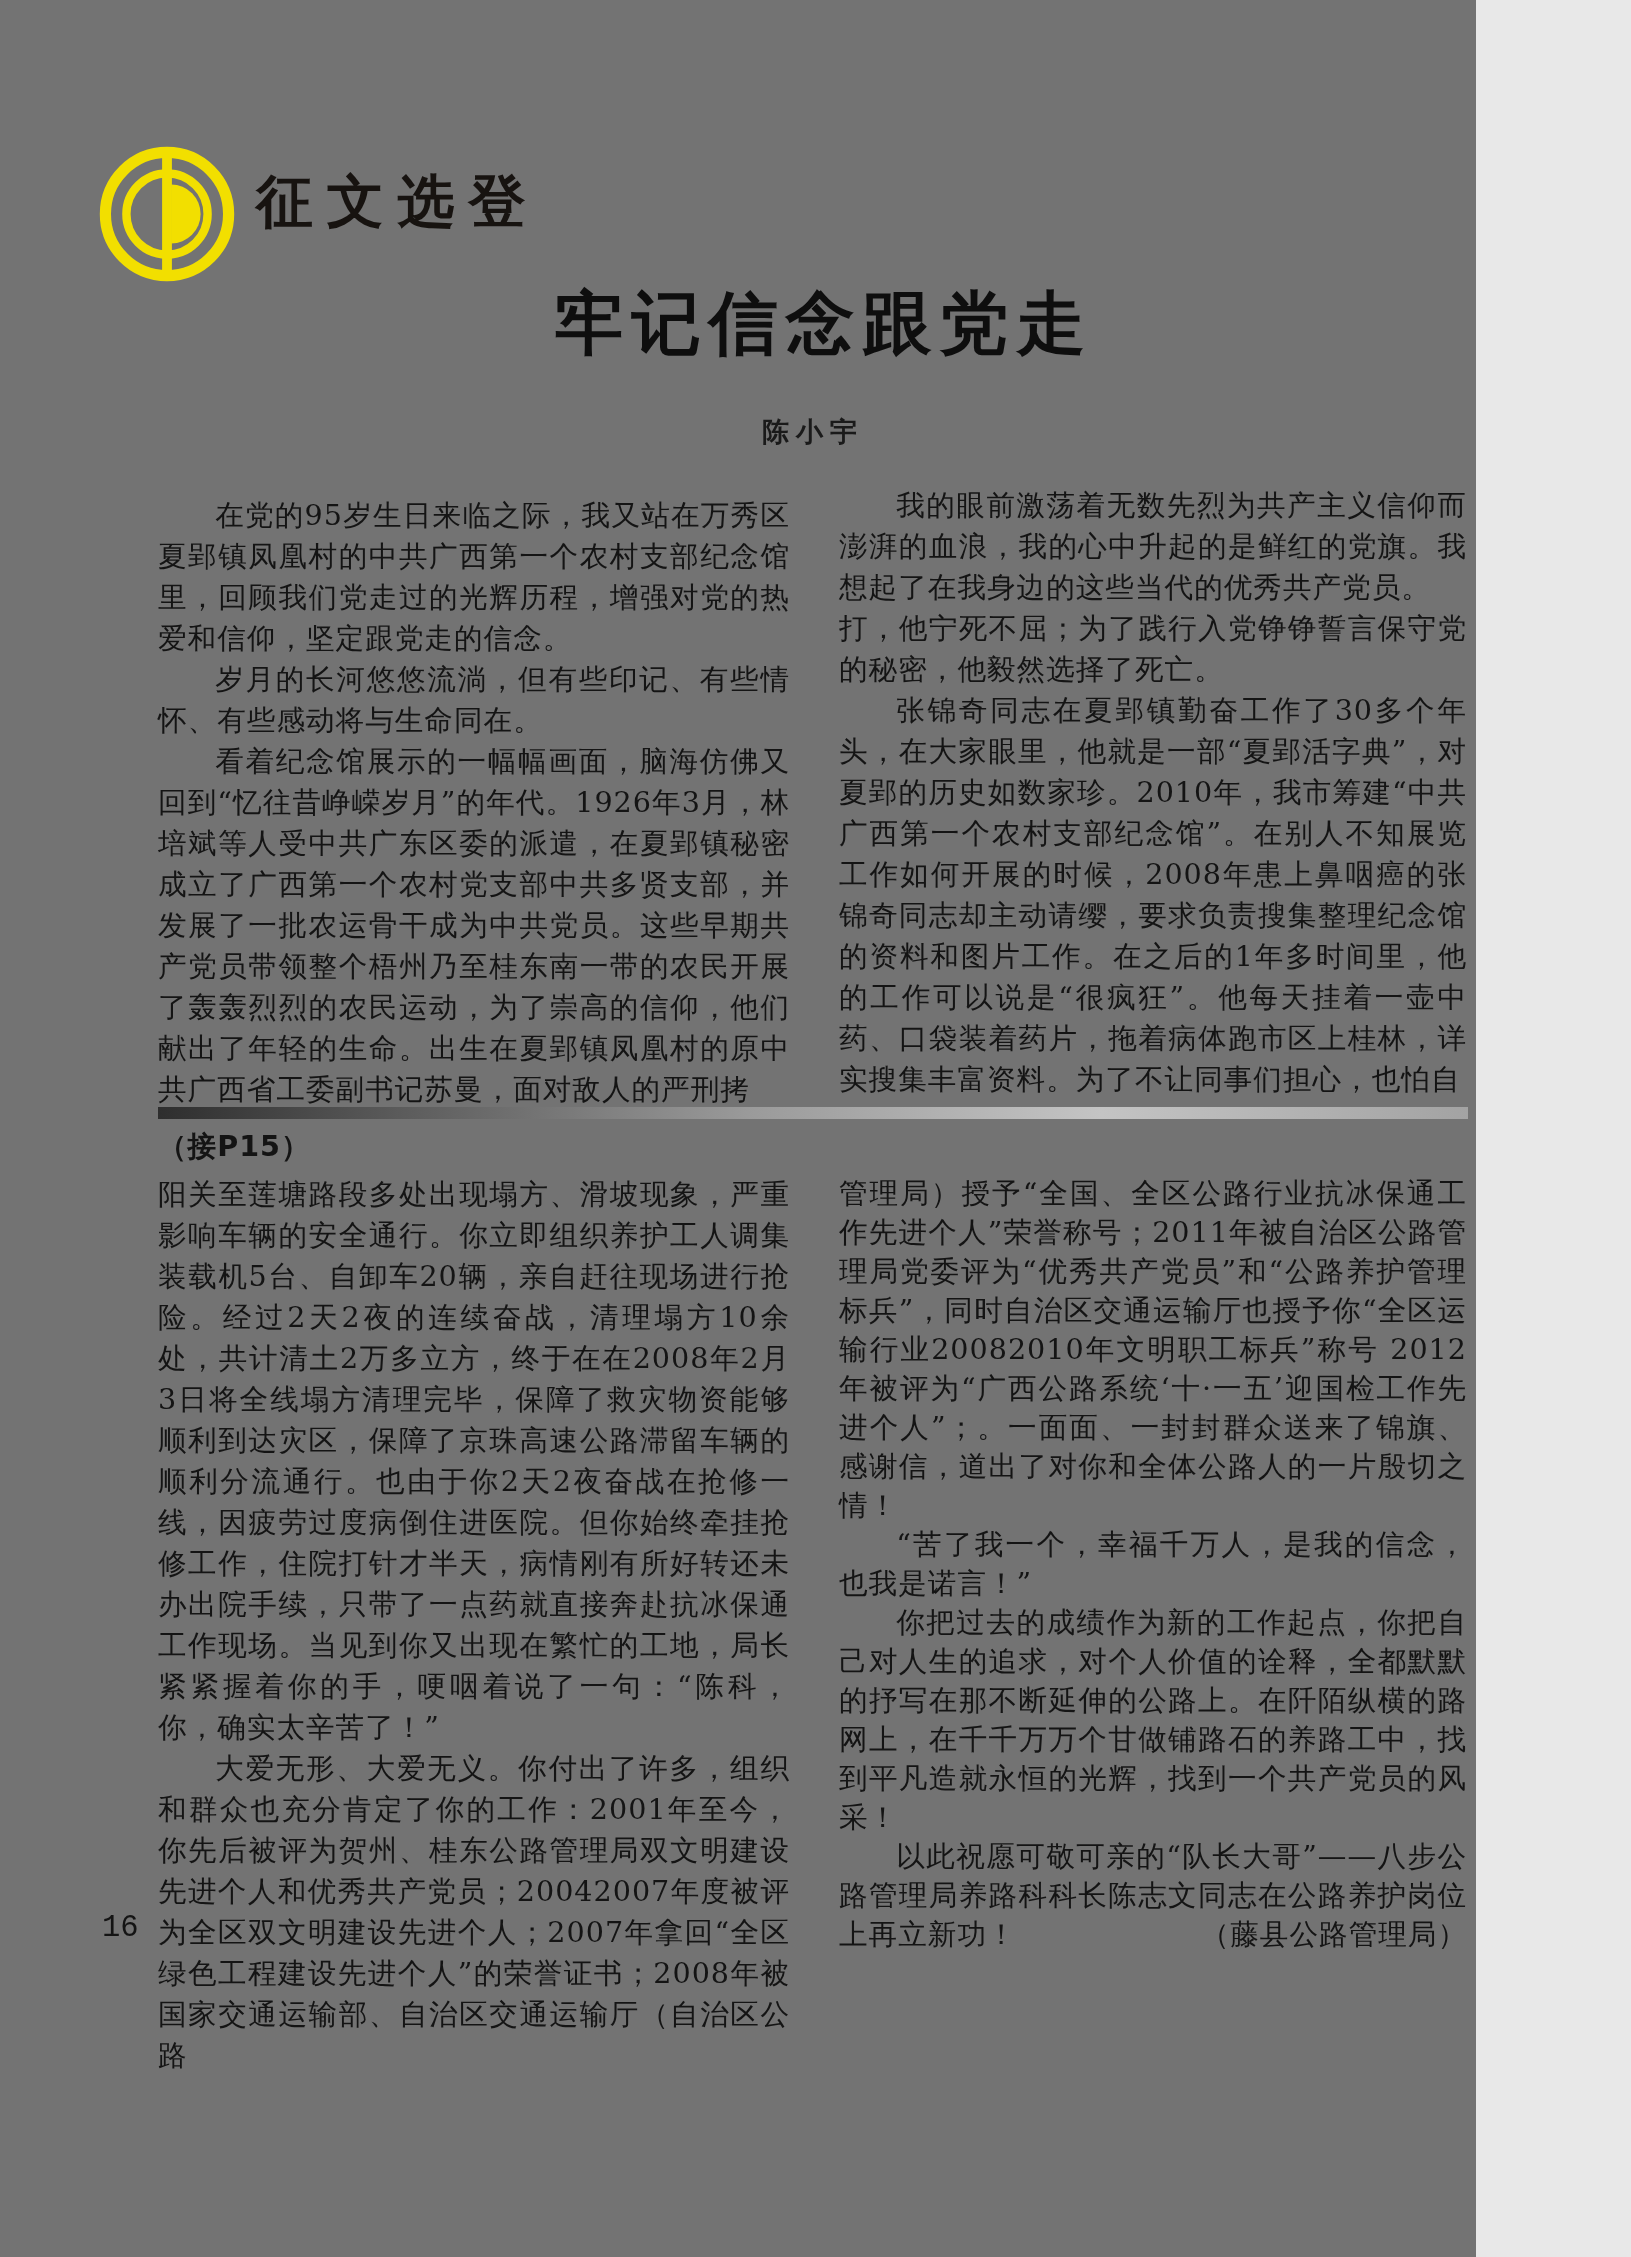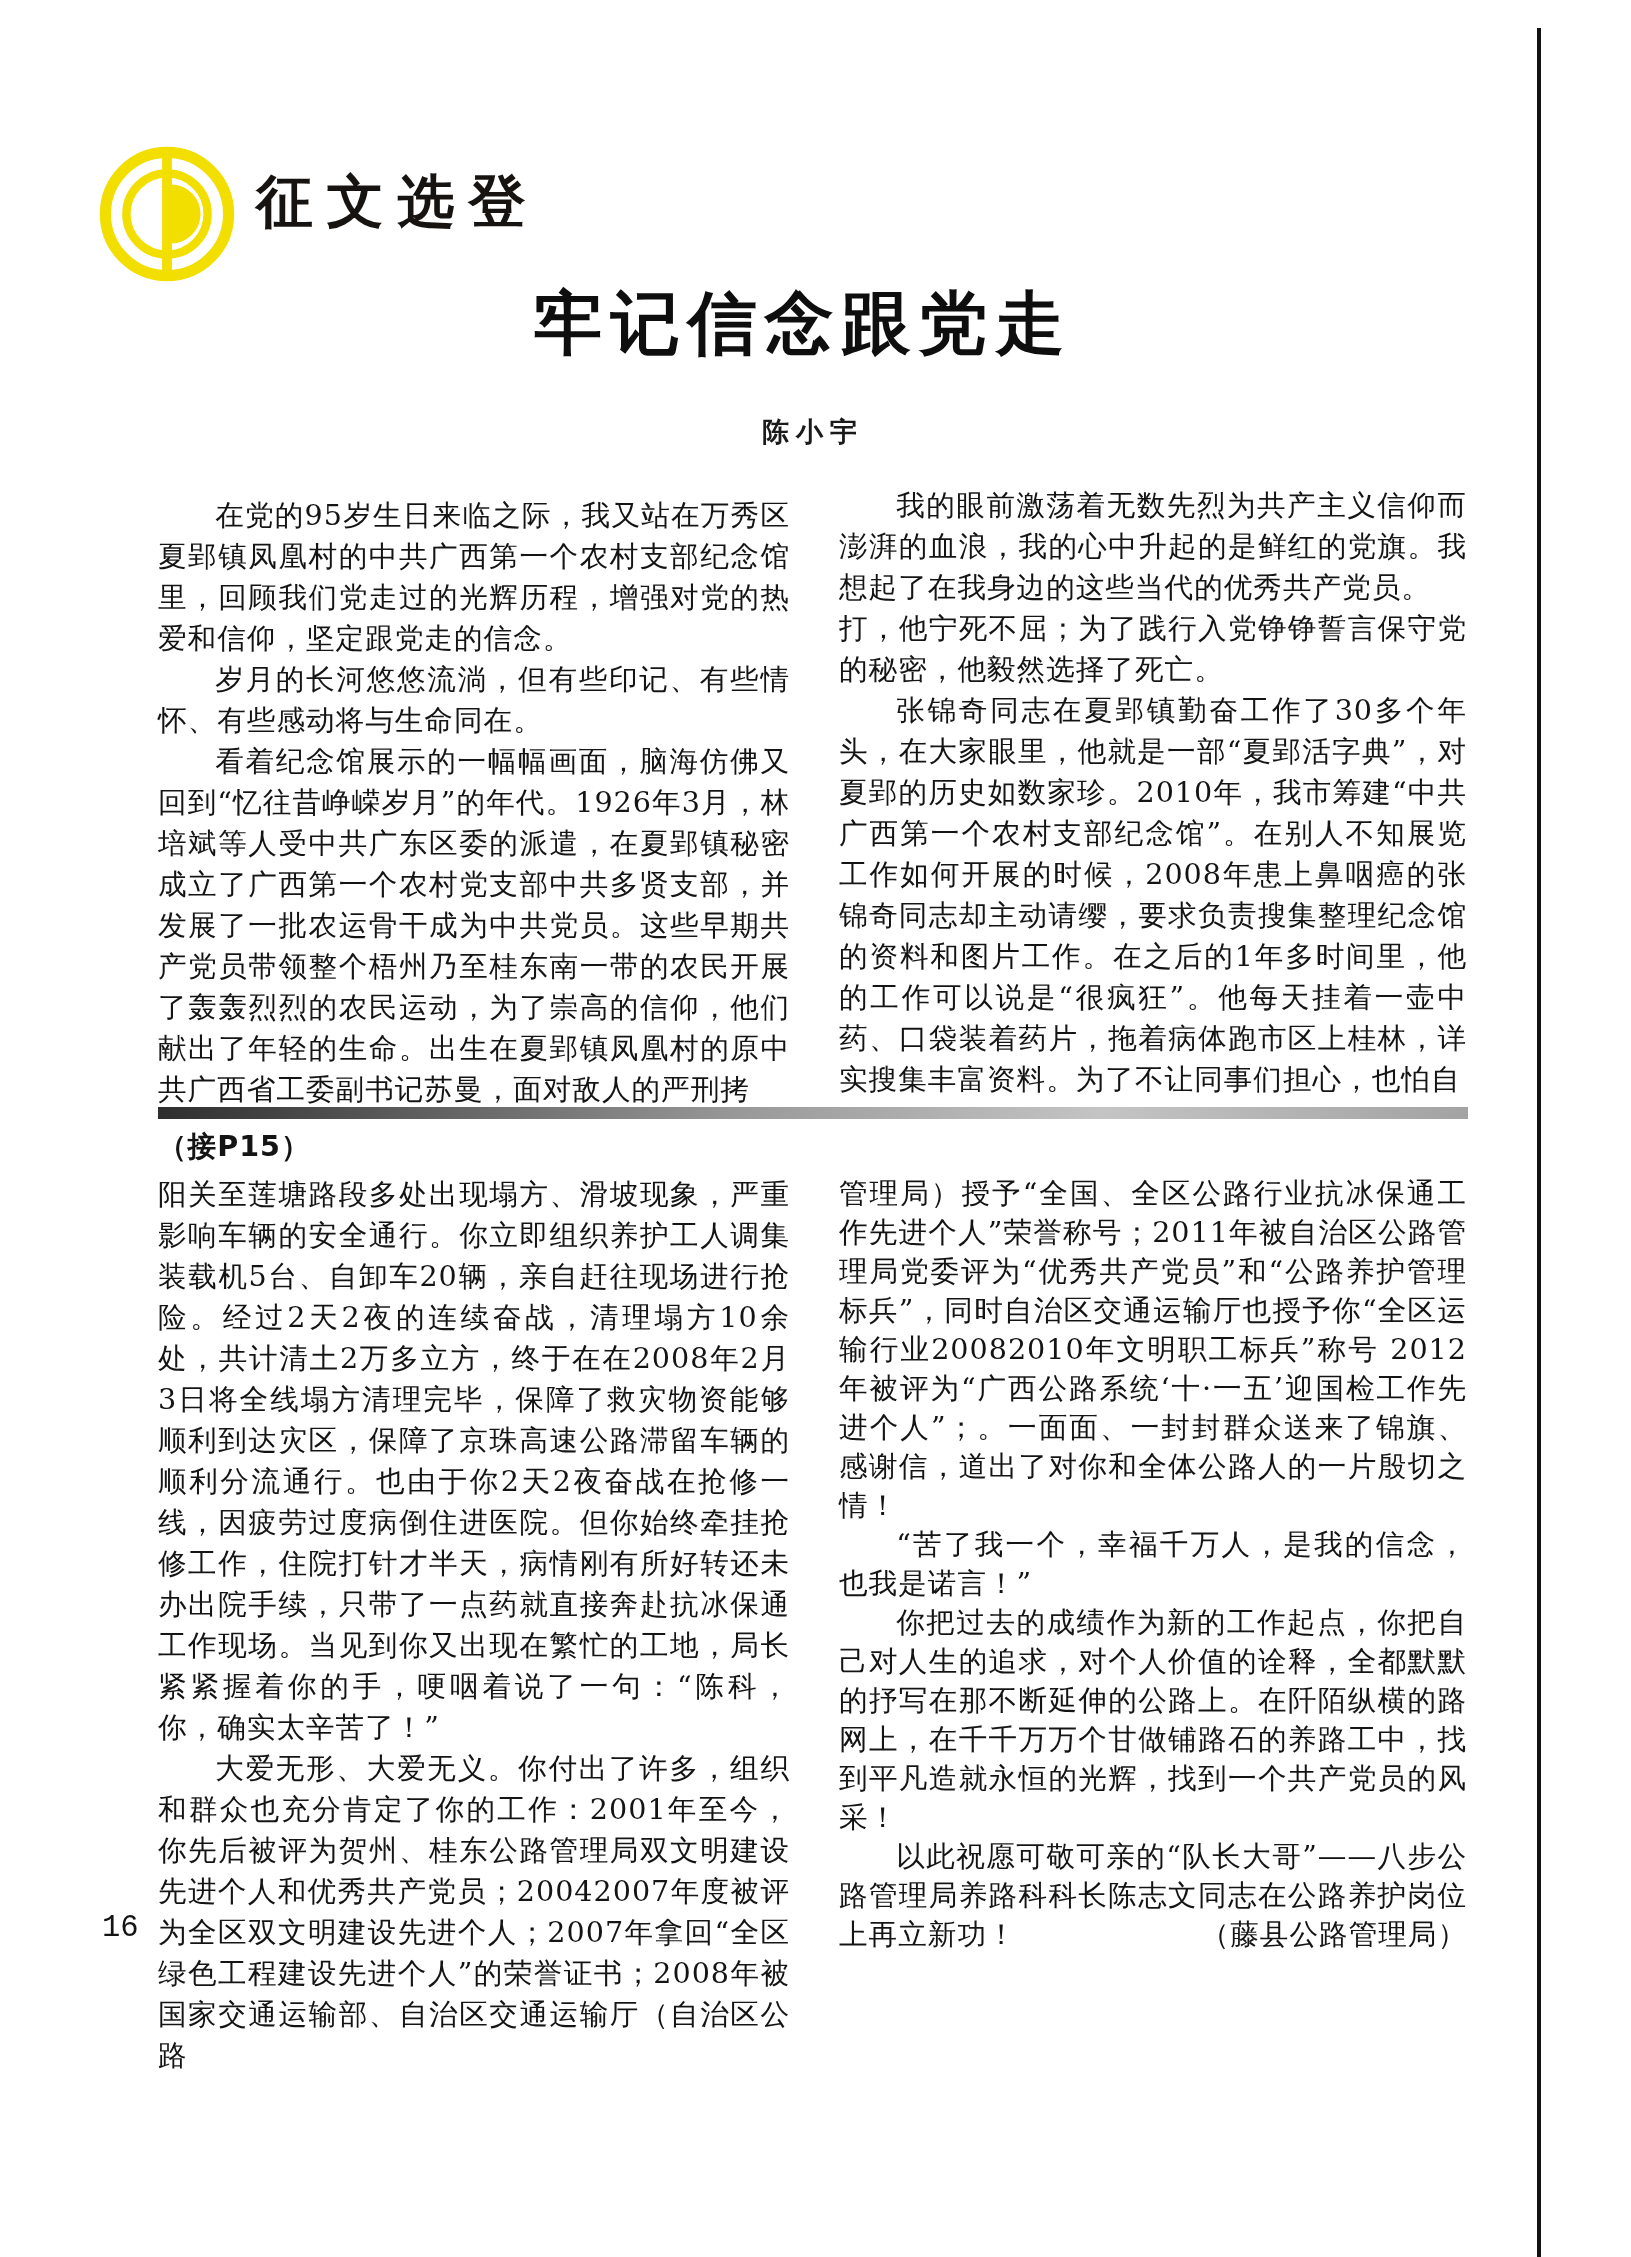--- a/index.html
+++ b/index.html
@@ -1,38 +1,38 @@
 <!DOCTYPE html>
 <html><head>
 <meta charset="utf-8">
 <style>
   html,body{margin:0;padding:0;background:#e8e8e8;}
   .page{
     position:relative;
-    width:1631px;height:2258px;
-    background:#ffffff;
+    width:1476px;height:2258px;
+    background:#737373;
     overflow:hidden;
     font-family:"DejaVu Serif","Liberation Serif",serif;
     color:#141414;
   }
   .edge-rule{
     position:absolute;left:1537px;top:27.6px;width:3.9px;height:2230px;
     background:#121212;
   }
   .logo{
     position:absolute;left:97px;top:144px;width:140px;height:140px;
   }
   .logo-text{
     position:absolute;left:256px;top:164px;
     font-family:"DejaVu Serif","Liberation Serif",serif;
     font-weight:900;font-size:57px;letter-spacing:13.8px;
     color:#171310;
   }
   .title{
-    position:absolute;left:148px;top:278px;width:1310px;
+    position:absolute;left:169px;top:278px;width:1310px;
     text-align:center;font-weight:700;font-size:69px;letter-spacing:7.9px;
     font-family:"DejaVu Serif","Liberation Serif",serif;
     color:#0e0e0e;
   }
   .author{
     position:absolute;left:158px;top:414px;width:1310px;
     text-align:center;font-weight:700;font-size:27px;letter-spacing:6.9px;
     font-family:"DejaVu Sans","Liberation Sans",sans-serif;
     color:#1a1a1a;
   }

